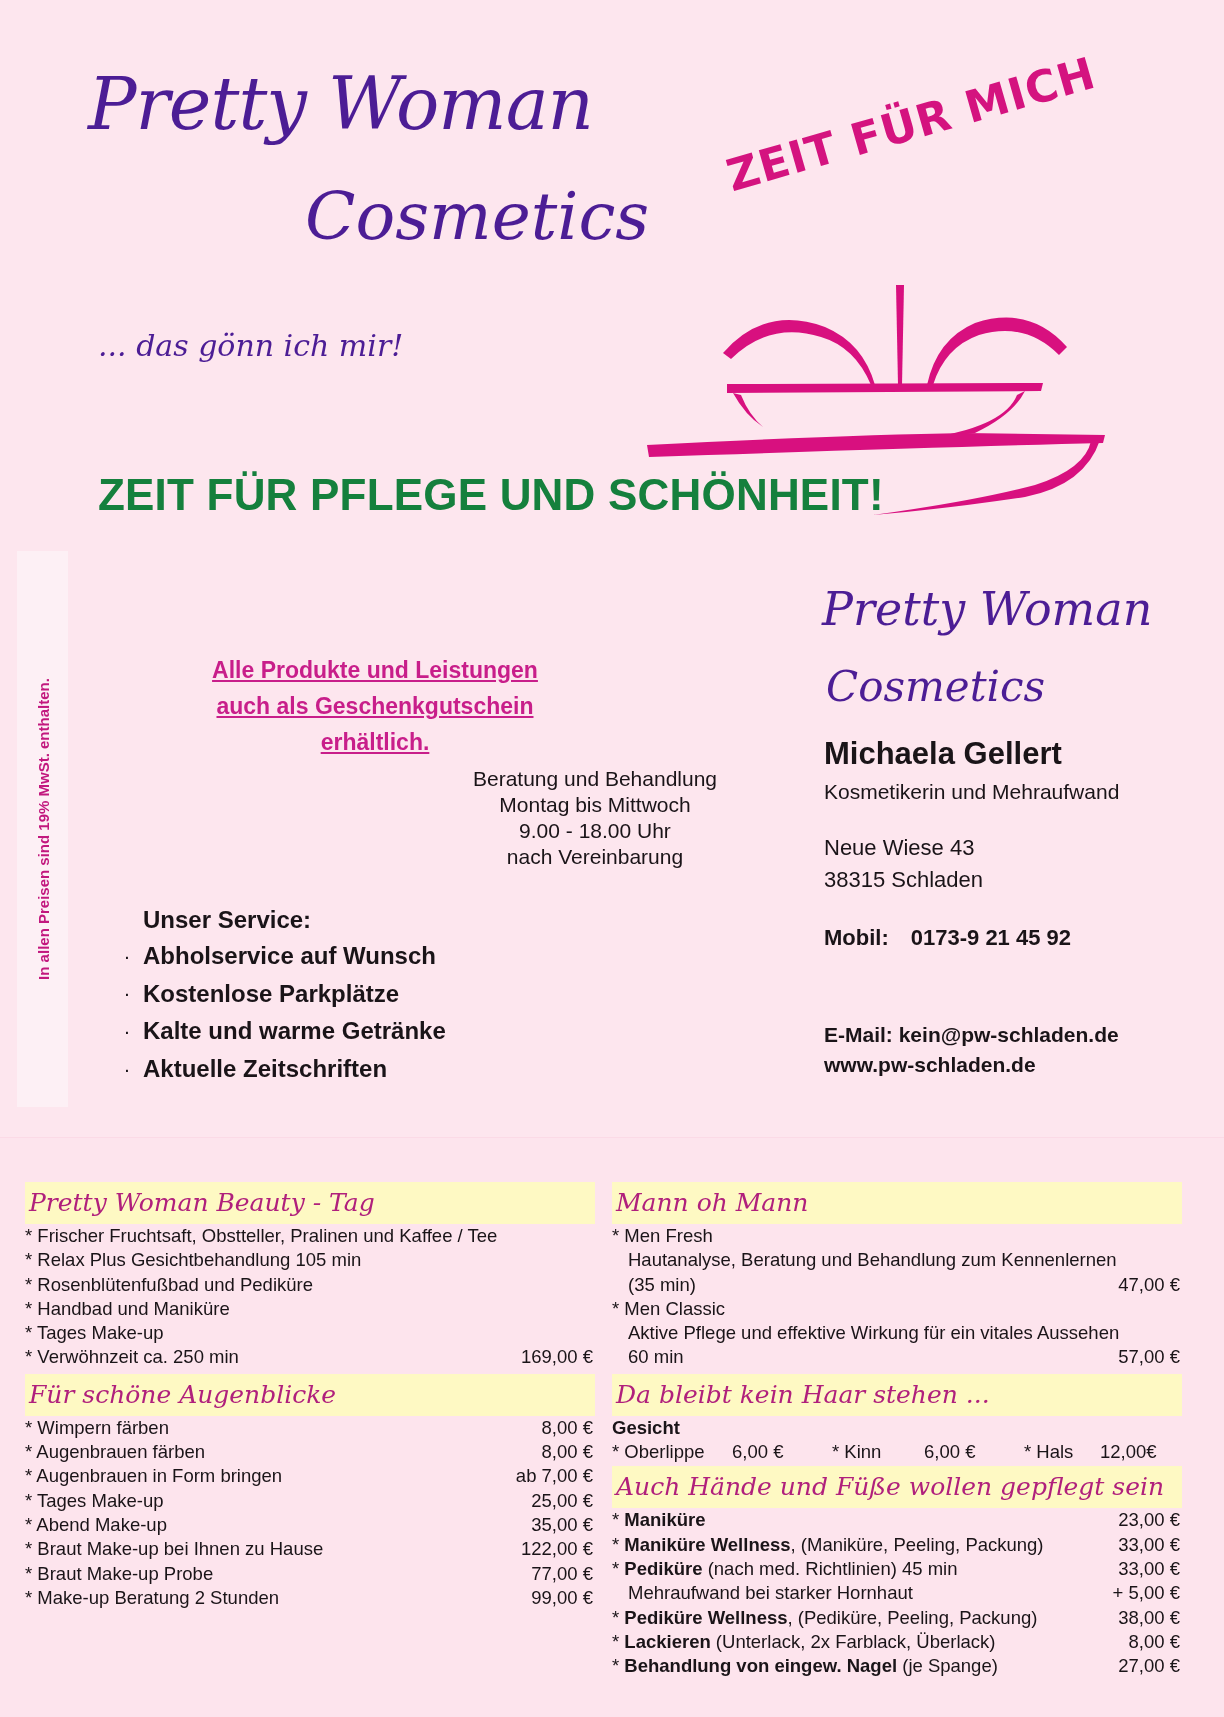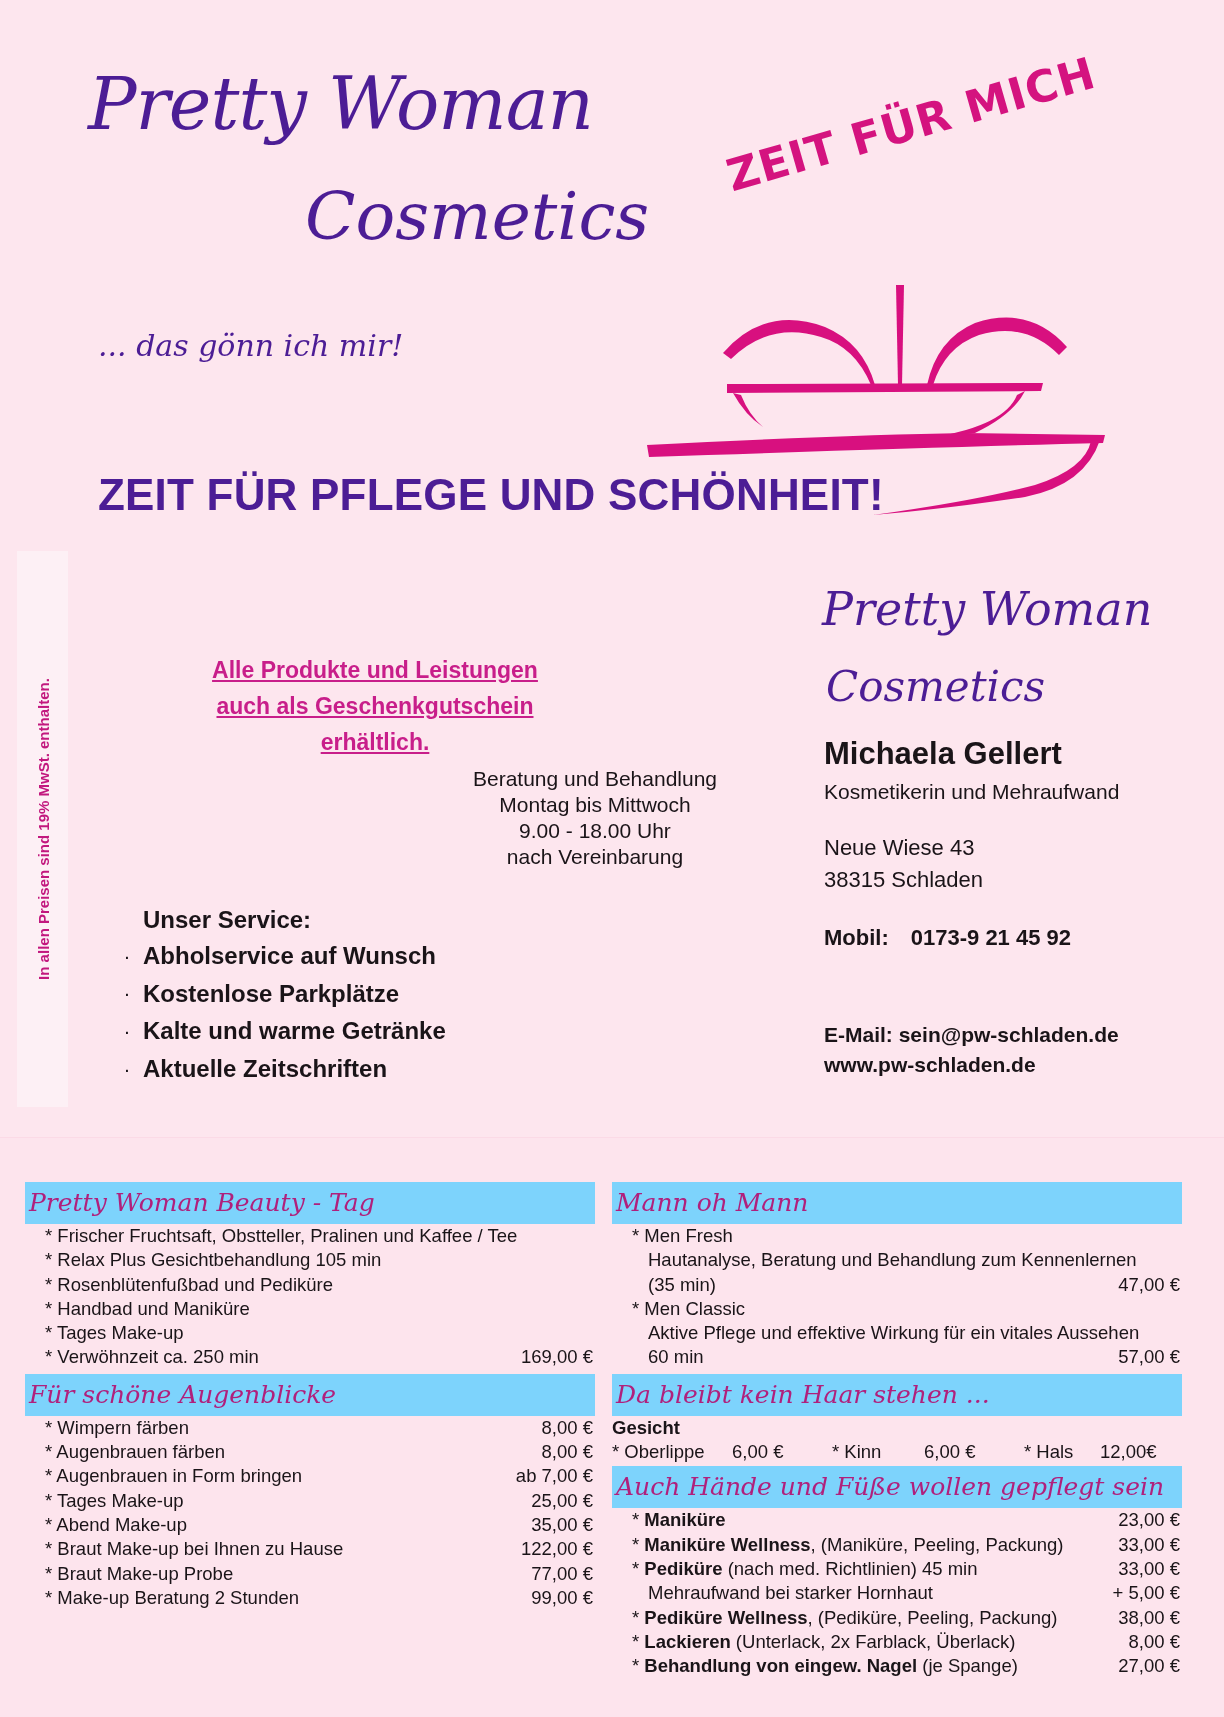--- a/index.html
+++ b/index.html
@@ -6,21 +6,21 @@
   html, body { width: 1224px; height: 1717px; background: #fde6ee; overflow: hidden; }
   body { position: relative; font-family: "DejaVu Sans", "Liberation Sans", sans-serif; color: #1a1418; }
   .abs { position: absolute; }
   .script { font-family: "DejaVu Serif", "Liberation Serif", serif; font-style: italic; color: #4c1d95; }
 
   
   #logo-pretty { left: 88px; top: 62px; font-size: 72px; letter-spacing: -1px; white-space: nowrap; }
   #logo-cosmetics { left: 305px; top: 178px; font-size: 66px; white-space: nowrap; }
   #tagline { left: 98px; top: 328px; font-size: 30px; white-space: nowrap; }
   #zeit-mich { left: 735px; top: 150px; font-size: 44px; font-weight: bold; color: #d4137f; transform: rotate(-16deg); transform-origin: left bottom; white-space: nowrap; font-family: "DejaVu Sans", sans-serif; letter-spacing: 1px; }
-  #headline { left: 98px; top: 470px; font-size: 44px; font-weight: bold; color: #4c1d95; white-space: nowrap; font-family: "Liberation Sans", sans-serif; letter-spacing: 0.2px; }
+  #headline { left: 98px; top: 470px; font-size: 44px; font-weight: bold; color: #15803d; white-space: nowrap; font-family: "Liberation Sans", sans-serif; letter-spacing: 0.2px; }
   #cup { left: 645px; top: 265px; width: 500px; height: 260px; }
 
   
   #vat-strip { left: 17px; top: 551px; width: 51px; height: 556px; background: #fdf0f5; }
   #vat-text { position: absolute; left: 50%; top: 50%; transform: translate(-50%,-50%) rotate(-90deg); white-space: nowrap; font-size: 15px; font-weight: bold; color: #c2187e; font-family: "Liberation Sans", sans-serif; }
 
   
   #voucher { left: 150px; top: 652px; width: 450px; text-align: center; font-size: 23px; font-weight: bold; color: #c81e8a; line-height: 36px; font-family: "Liberation Sans", sans-serif; text-decoration: underline; }
   #hours { left: 420px; top: 766px; width: 350px; text-align: center; font-size: 21px; font-weight: normal; line-height: 26px; font-family: "Liberation Sans", sans-serif; }
   #service { left: 125px; top: 902px; font-size: 24px; font-weight: bold; line-height: 36px; font-family: "Liberation Sans", sans-serif; }
@@ -35,23 +35,23 @@
   #c-addr { left: 824px; top: 832px; font-size: 22px; line-height: 32px; font-family: "Liberation Sans", sans-serif; }
   #c-mobile { left: 824px; top: 925px; font-size: 22px; font-weight: bold; font-family: "Liberation Sans", sans-serif; white-space: nowrap; }
   #c-mobile .lbl { margin-right: 22px; }
   #c-web { left: 824px; top: 1020px; font-size: 21px; font-weight: bold; line-height: 30px; font-family: "Liberation Sans", sans-serif; }
 
   
   #price-area { left: 0; top: 1137px; width: 1224px; height: 580px; background: #fde4ed; border-top: 1px solid #fbdae6; }
   .col { position: absolute; font-family: "Liberation Sans", sans-serif; font-size: 18.5px; line-height: 24.3px; }
   #col-left { left: 25px; top: 1182px; width: 570px; }
   #col-right { left: 612px; top: 1182px; width: 570px; }
-  .sec-head { background: #7dd3fc; height: 42px; display: flex; align-items: center; padding-left: 4px; margin-bottom: 0; }
+  .sec-head { background: #fef9c3; height: 42px; display: flex; align-items: center; padding-left: 4px; margin-bottom: 0; }
   .sec-head span { font-family: "DejaVu Serif", serif; font-style: italic; font-size: 25px; color: #b0207c; }
-  .row { display: flex; justify-content: space-between; white-space: nowrap; margin-left: 20px; }
+  .row { display: flex; justify-content: space-between; white-space: nowrap; }
   .row .desc { flex: 1; }
   .row .price { text-align: right; padding-right: 2px; }
   .indent { padding-left: 16px; }
   .sub { font-weight: bold; }
   .face-row { display: flex; white-space: nowrap; }
   .face-row span { display: inline-block; }
 </style>
 </head>
 <body>
 
@@ -112,21 +112,21 @@
 <div class="abs" id="c-name">Michaela Gellert</div>
 <div class="abs" id="c-role">Kosmetikerin und Mehraufwand</div>
 <div class="abs" id="c-addr">
   <div>Neue Wiese 43</div>
   <div>38315 Schladen</div>
 </div>
 <div class="abs" id="c-mobile">
   <span class="lbl">Mobil:</span><span>0173-9 21 45 92</span>
 </div>
 <div class="abs" id="c-web">
-  <div><span>E-Mail:</span> <span>sein@pw-schladen.de</span></div>
+  <div><span>E-Mail:</span> <span>kein@pw-schladen.de</span></div>
   <div>www.pw-schladen.de</div>
 </div>
 
 <div class="abs" id="price-area"></div>
 
 <div class="col" id="col-left">
   <div class="sec-head">
       <span>Pretty Woman Beauty - Tag</span>
     </div>
   <div class="row">

